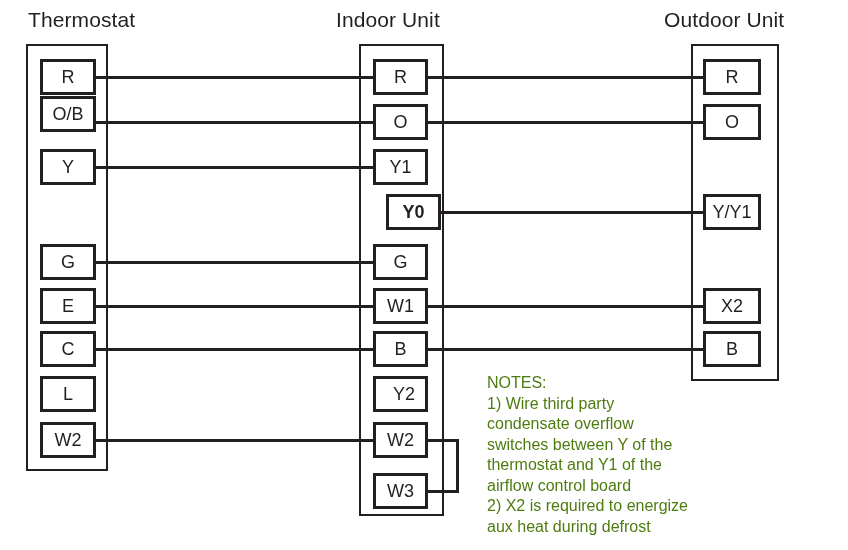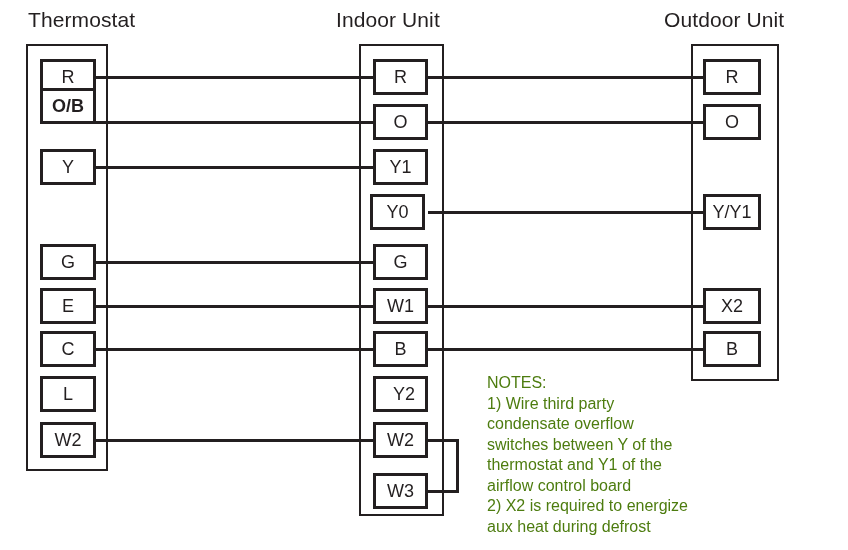--- a/index.html
+++ b/index.html
@@ -87,31 +87,31 @@
       <div class="wire wire-h" style="left: 428px; top: 210.5px; width: 275px;"></div>
       <div class="wire wire-h" style="left: 428px; top: 304.5px; width: 275px;"></div>
       <div class="wire wire-h" style="left: 428px; top: 347.5px; width: 275px;"></div>
       <div class="wire wire-h" style="left: 428px; top: 438.5px; width: 29px;"></div>
       <div class="wire wire-h" style="left: 428px; top: 489.5px; width: 29px;"></div>
       <div class="wire wire-v" style="left: 455.5px; top: 438.5px; height: 54px;"></div>
     </div>
 
   <div id="terminal-layer">
       <div class="terminal" style="left: 40px; top: 59px; width: 56px; height: 36px;">R</div>
-      <div class="terminal" style="left: 40px; top: 88px; width: 56px; height: 36px; font-weight: bold;">O/B</div>
+      <div class="terminal" style="left: 40px; top: 96px; width: 56px; height: 36px;">O/B</div>
       <div class="terminal" style="left: 40px; top: 149px; width: 56px; height: 36px;">Y</div>
       <div class="terminal" style="left: 40px; top: 244px; width: 56px; height: 36px;">G</div>
       <div class="terminal" style="left: 40px; top: 288px; width: 56px; height: 36px;">E</div>
       <div class="terminal" style="left: 40px; top: 331px; width: 56px; height: 36px;">C</div>
       <div class="terminal" style="left: 40px; top: 376px; width: 56px; height: 36px;">L</div>
       <div class="terminal" style="left: 40px; top: 422px; width: 56px; height: 36px;">W2</div>
       <div class="terminal" style="left: 373px; top: 59px; width: 55px; height: 36px;">R</div>
       <div class="terminal" style="left: 373px; top: 104px; width: 55px; height: 36px;">O</div>
       <div class="terminal" style="left: 373px; top: 149px; width: 55px; height: 36px;">Y1</div>
-      <div class="terminal" style="left: 370px; top: 194px; width: 55px; height: 36px;">Y0</div>
+      <div class="terminal" style="left: 386px; top: 194px; width: 55px; height: 36px; font-weight: bold;">Y0</div>
       <div class="terminal" style="left: 373px; top: 244px; width: 55px; height: 36px;">G</div>
       <div class="terminal" style="left: 373px; top: 288px; width: 55px; height: 36px;">W1</div>
       <div class="terminal" style="left: 373px; top: 331px; width: 55px; height: 36px;">B</div>
       <div class="terminal" style="left: 373px; top: 376px; width: 55px; height: 36px; padding-left: 7px;">Y2</div>
       <div class="terminal" style="left: 373px; top: 422px; width: 55px; height: 36px;">W2</div>
       <div class="terminal" style="left: 373px; top: 473px; width: 55px; height: 36px; text-align: center;">W3</div>
       <div class="terminal" style="left: 703px; top: 59px; width: 58px; height: 36px;">R</div>
       <div class="terminal" style="left: 703px; top: 104px; width: 58px; height: 36px;">O</div>
       <div class="terminal" style="left: 703px; top: 194px; width: 58px; height: 36px;">Y/Y1</div>
       <div class="terminal" style="left: 703px; top: 288px; width: 58px; height: 36px;">X2</div>

